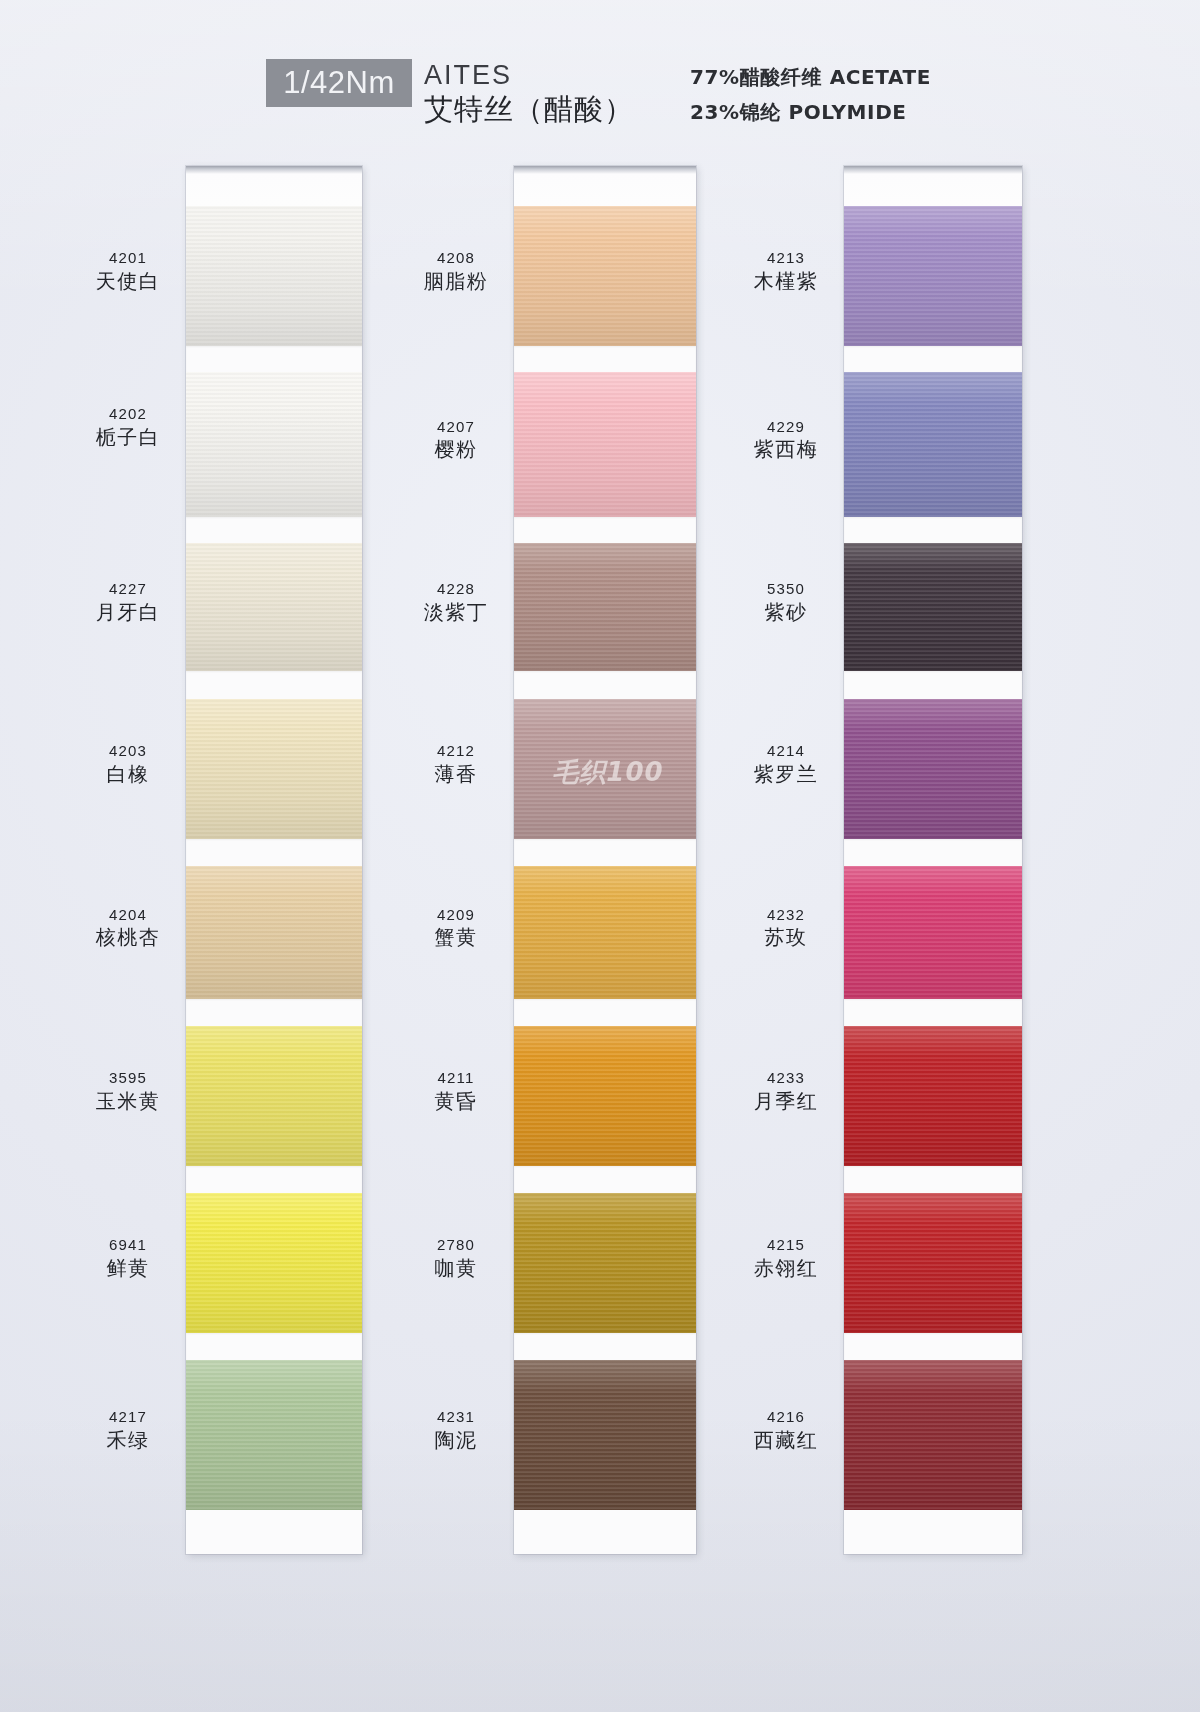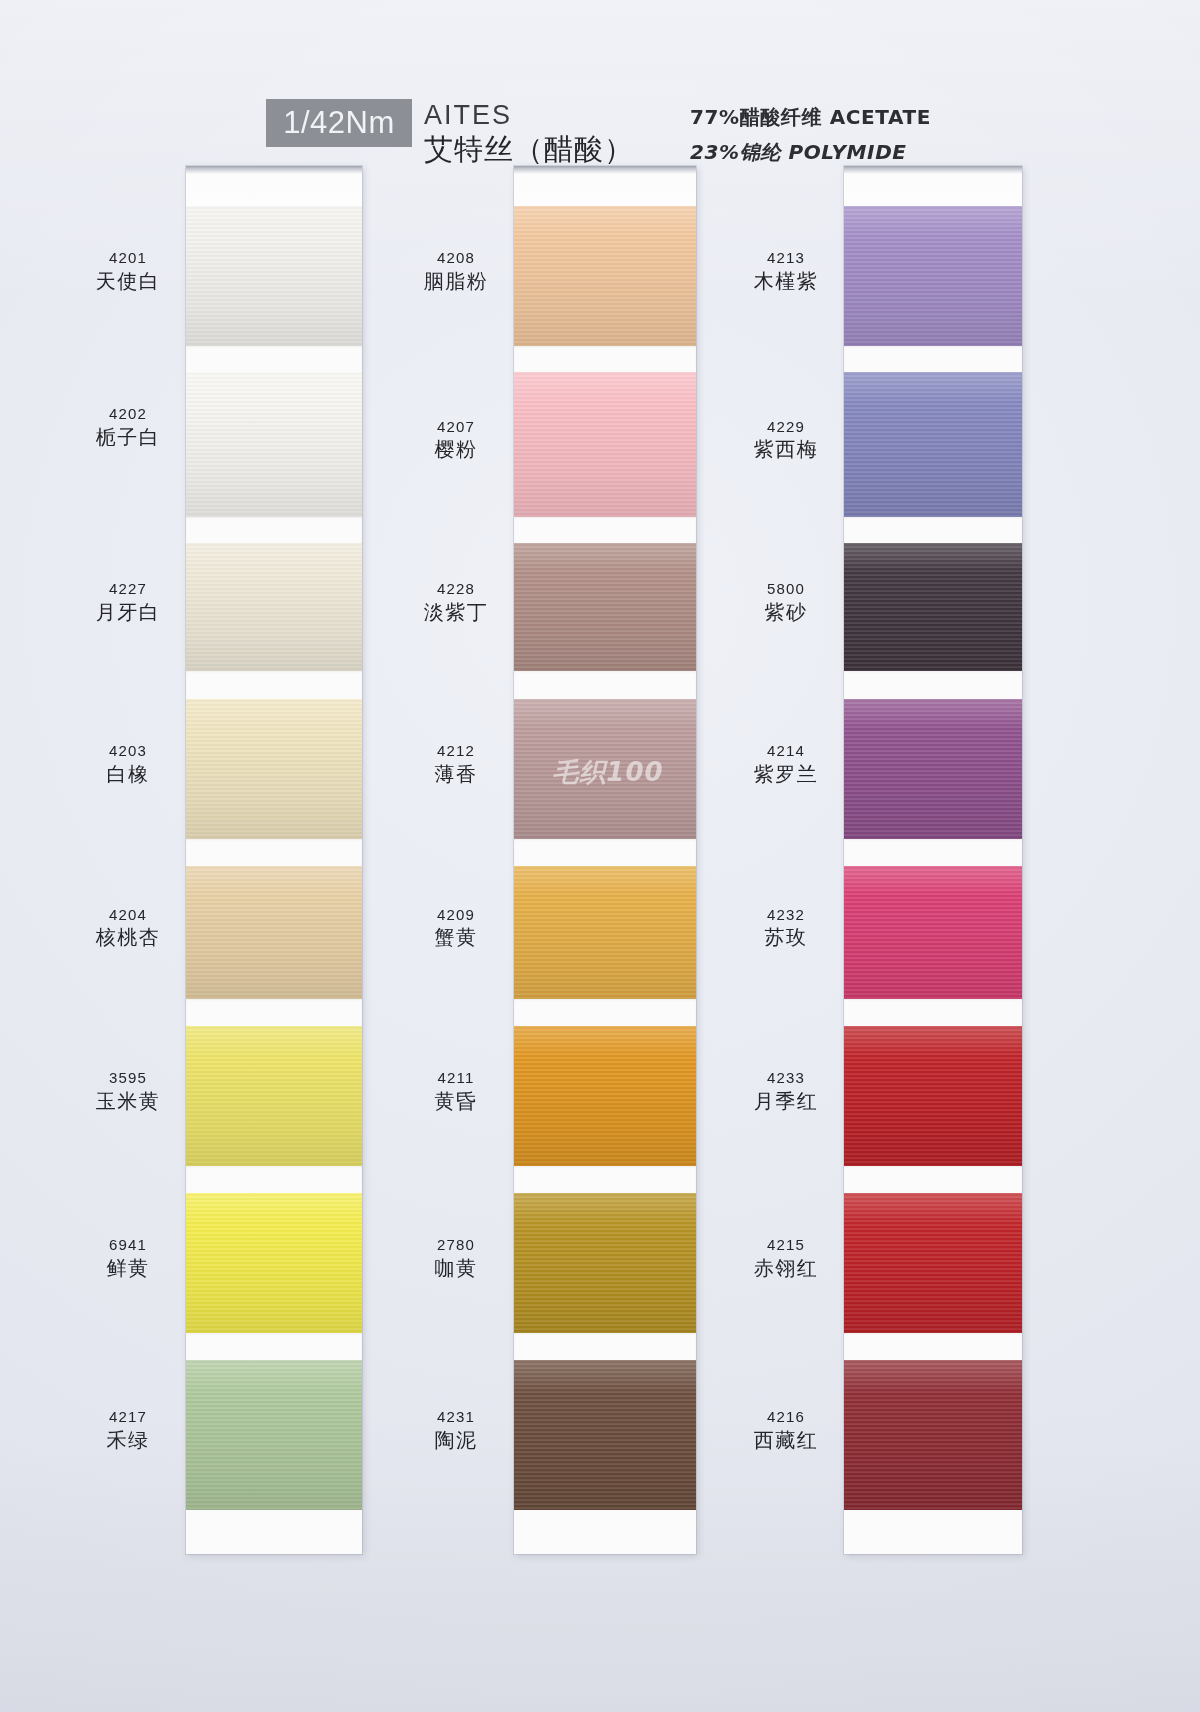--- a/index.html
+++ b/index.html
@@ -31,21 +31,20 @@
     pointer-events:none;
   }
 
   
   .header {
     position: absolute;
     top: 58px;
     left: 0;
     width: 980px;
     height: 80px;
-    margin-top: 40px;
   }
   .hdr-badge {
     position: absolute;
     left: 266px;
     top: 1px;
     width: 146px;
     height: 48px;
     background: #8c8f96;
     color: #f2f3f6;
     font-size: 31px;
@@ -77,21 +76,21 @@
   .hdr-comp {
     position: absolute;
     left: 690px;
     font-size: 20px;
     font-weight: bold;
     color: #2c2e33;
     letter-spacing: 0.6px;
     font-family: "DejaVu Sans", sans-serif;
   }
   .hdr-comp.l1 { top: 6px; }
-  .hdr-comp.l2 { top: 41px; font-style: italic; }
+  .hdr-comp.l2 { top: 41px; }
 
   
   .column {
     position: absolute;
     top: 166px;
   }
   .col1 { left: 186px; }
   .col2 { left: 514px; }
   .col3 { left: 844px; }
 
@@ -410,21 +409,21 @@
     </div>
     <div class="label" style="left: 726px; top: 248px;">
       <div class="code">4213</div>
       <div class="name">木槿紫</div>
     </div>
     <div class="label" style="left: 726px; top: 416.5px;">
       <div class="code">4229</div>
       <div class="name">紫西梅</div>
     </div>
     <div class="label" style="left: 726px; top: 579px;">
-      <div class="code">5800</div>
+      <div class="code">5350</div>
       <div class="name">紫砂</div>
     </div>
     <div class="label" style="left: 726px; top: 741px;">
       <div class="code">4214</div>
       <div class="name">紫罗兰</div>
     </div>
     <div class="label" style="left: 726px; top: 904.5px;">
       <div class="code">4232</div>
       <div class="name">苏玫</div>
     </div>

